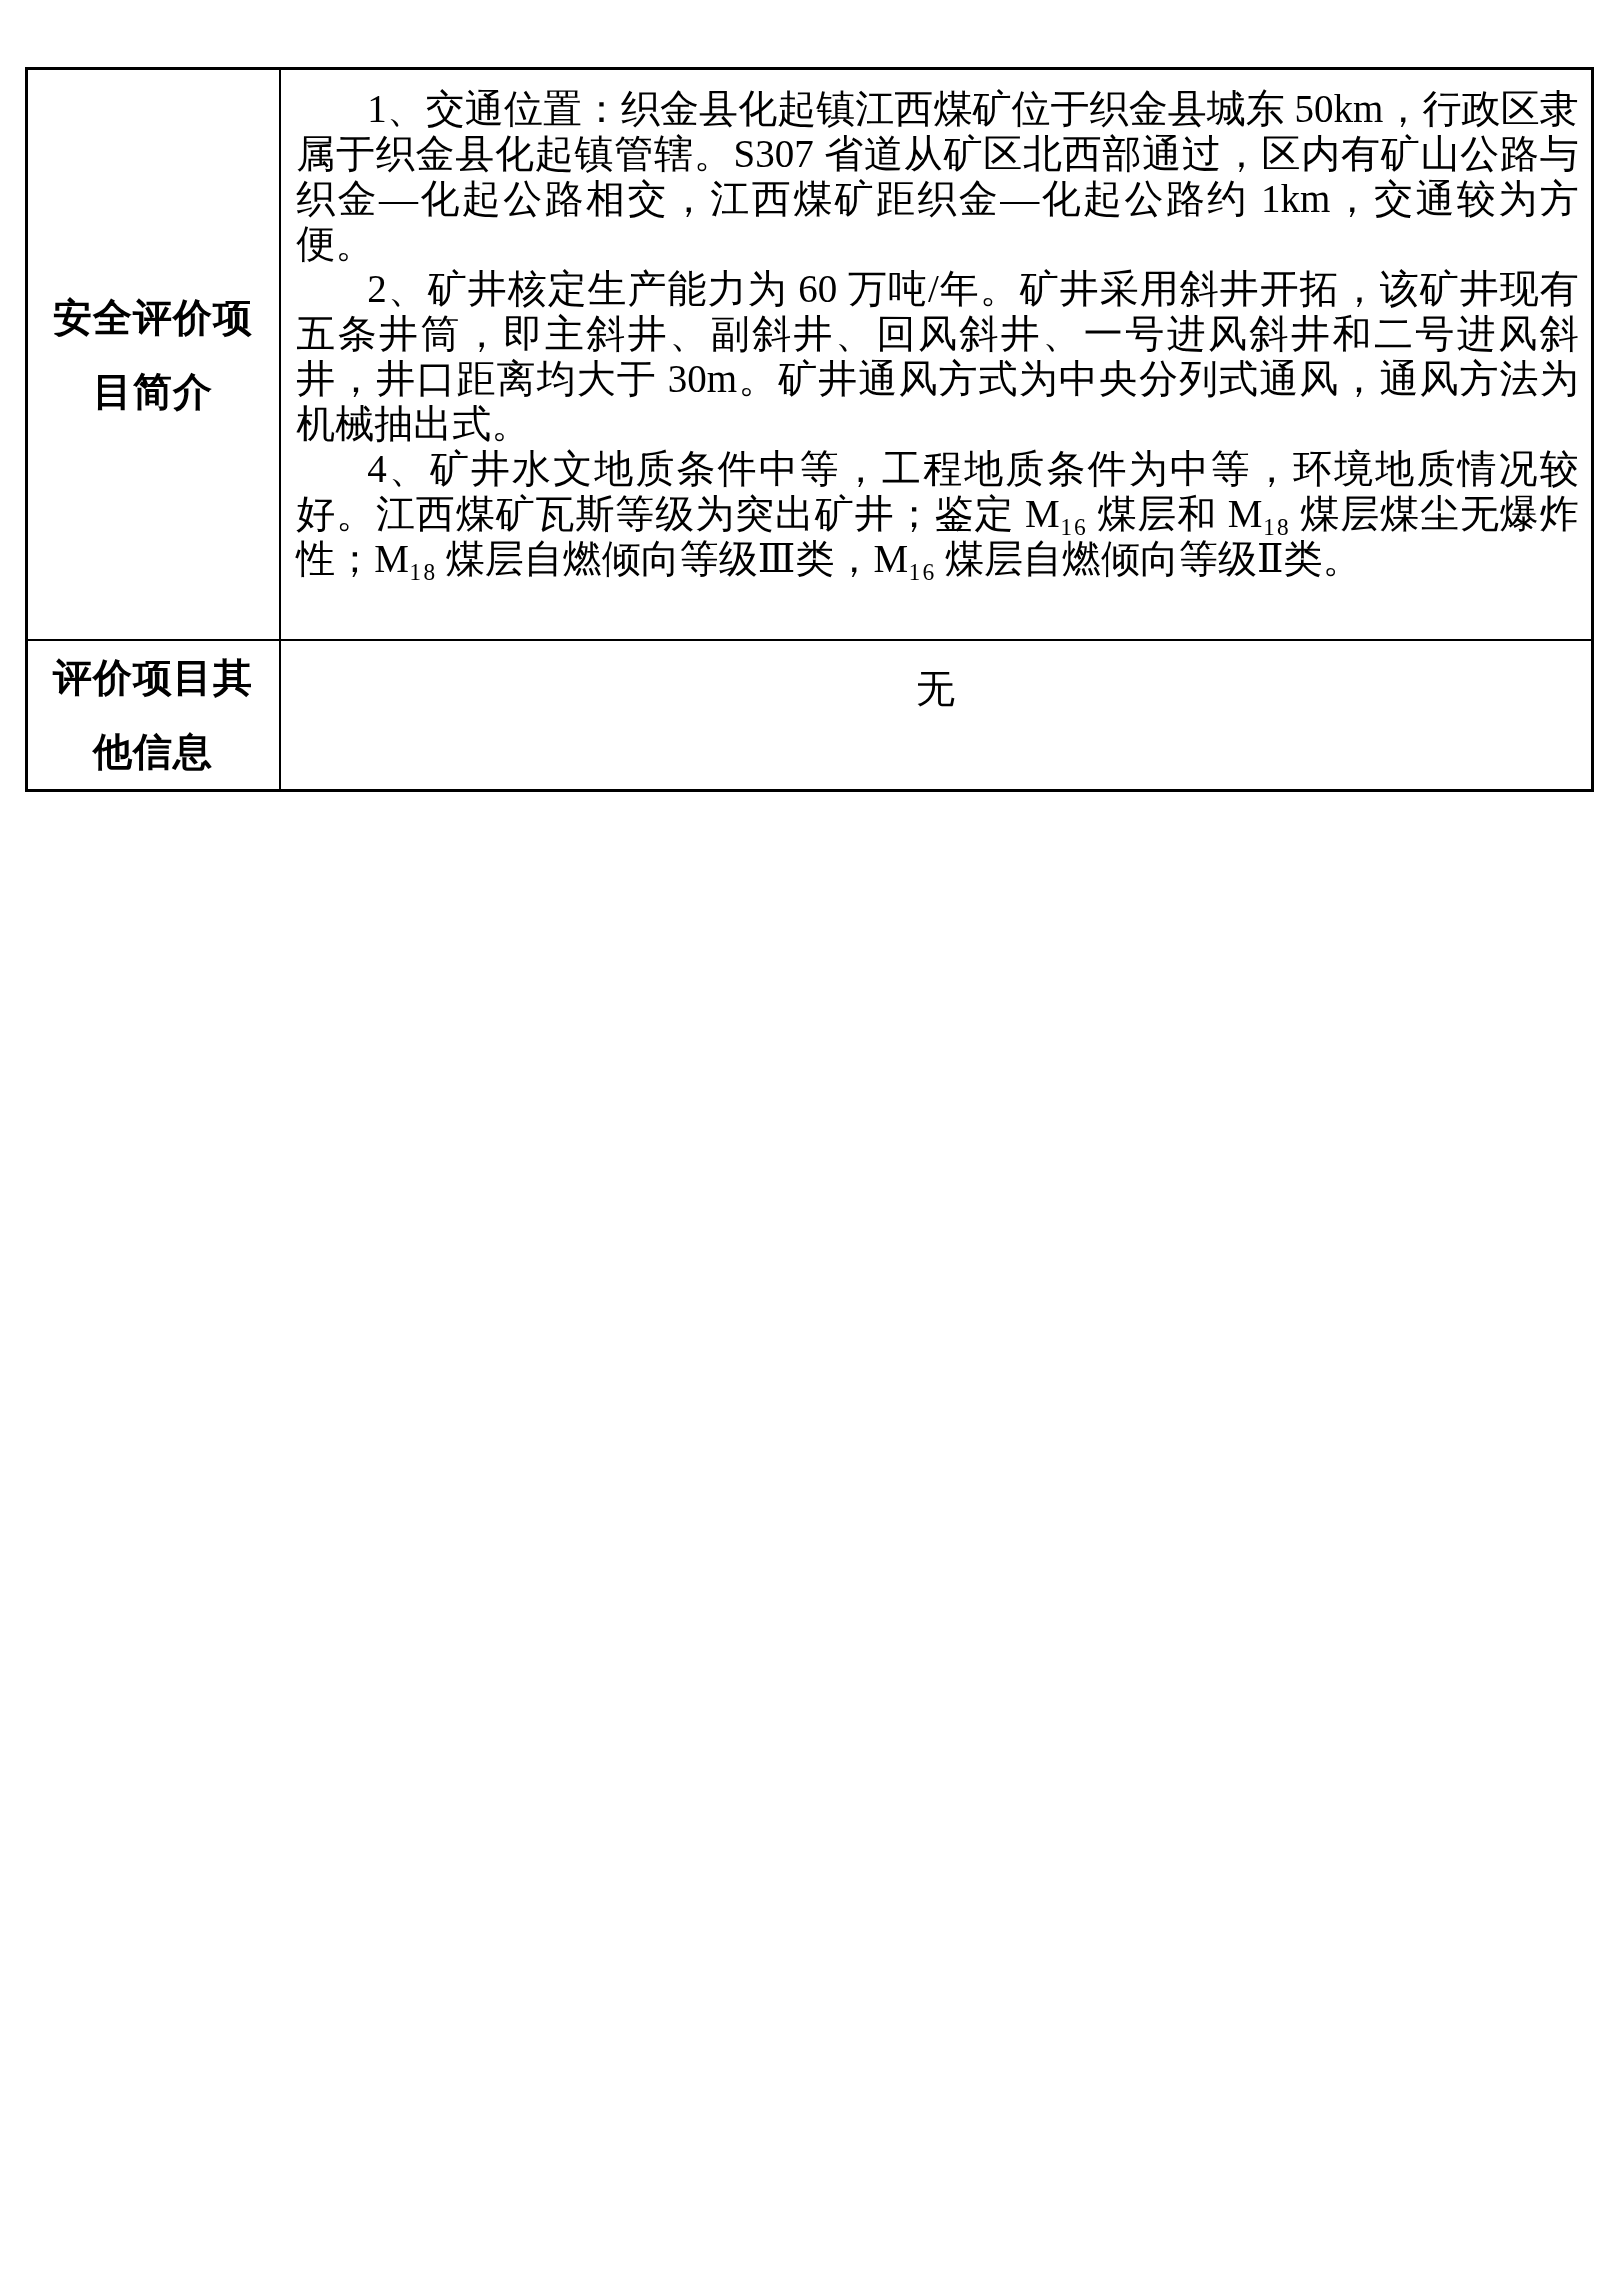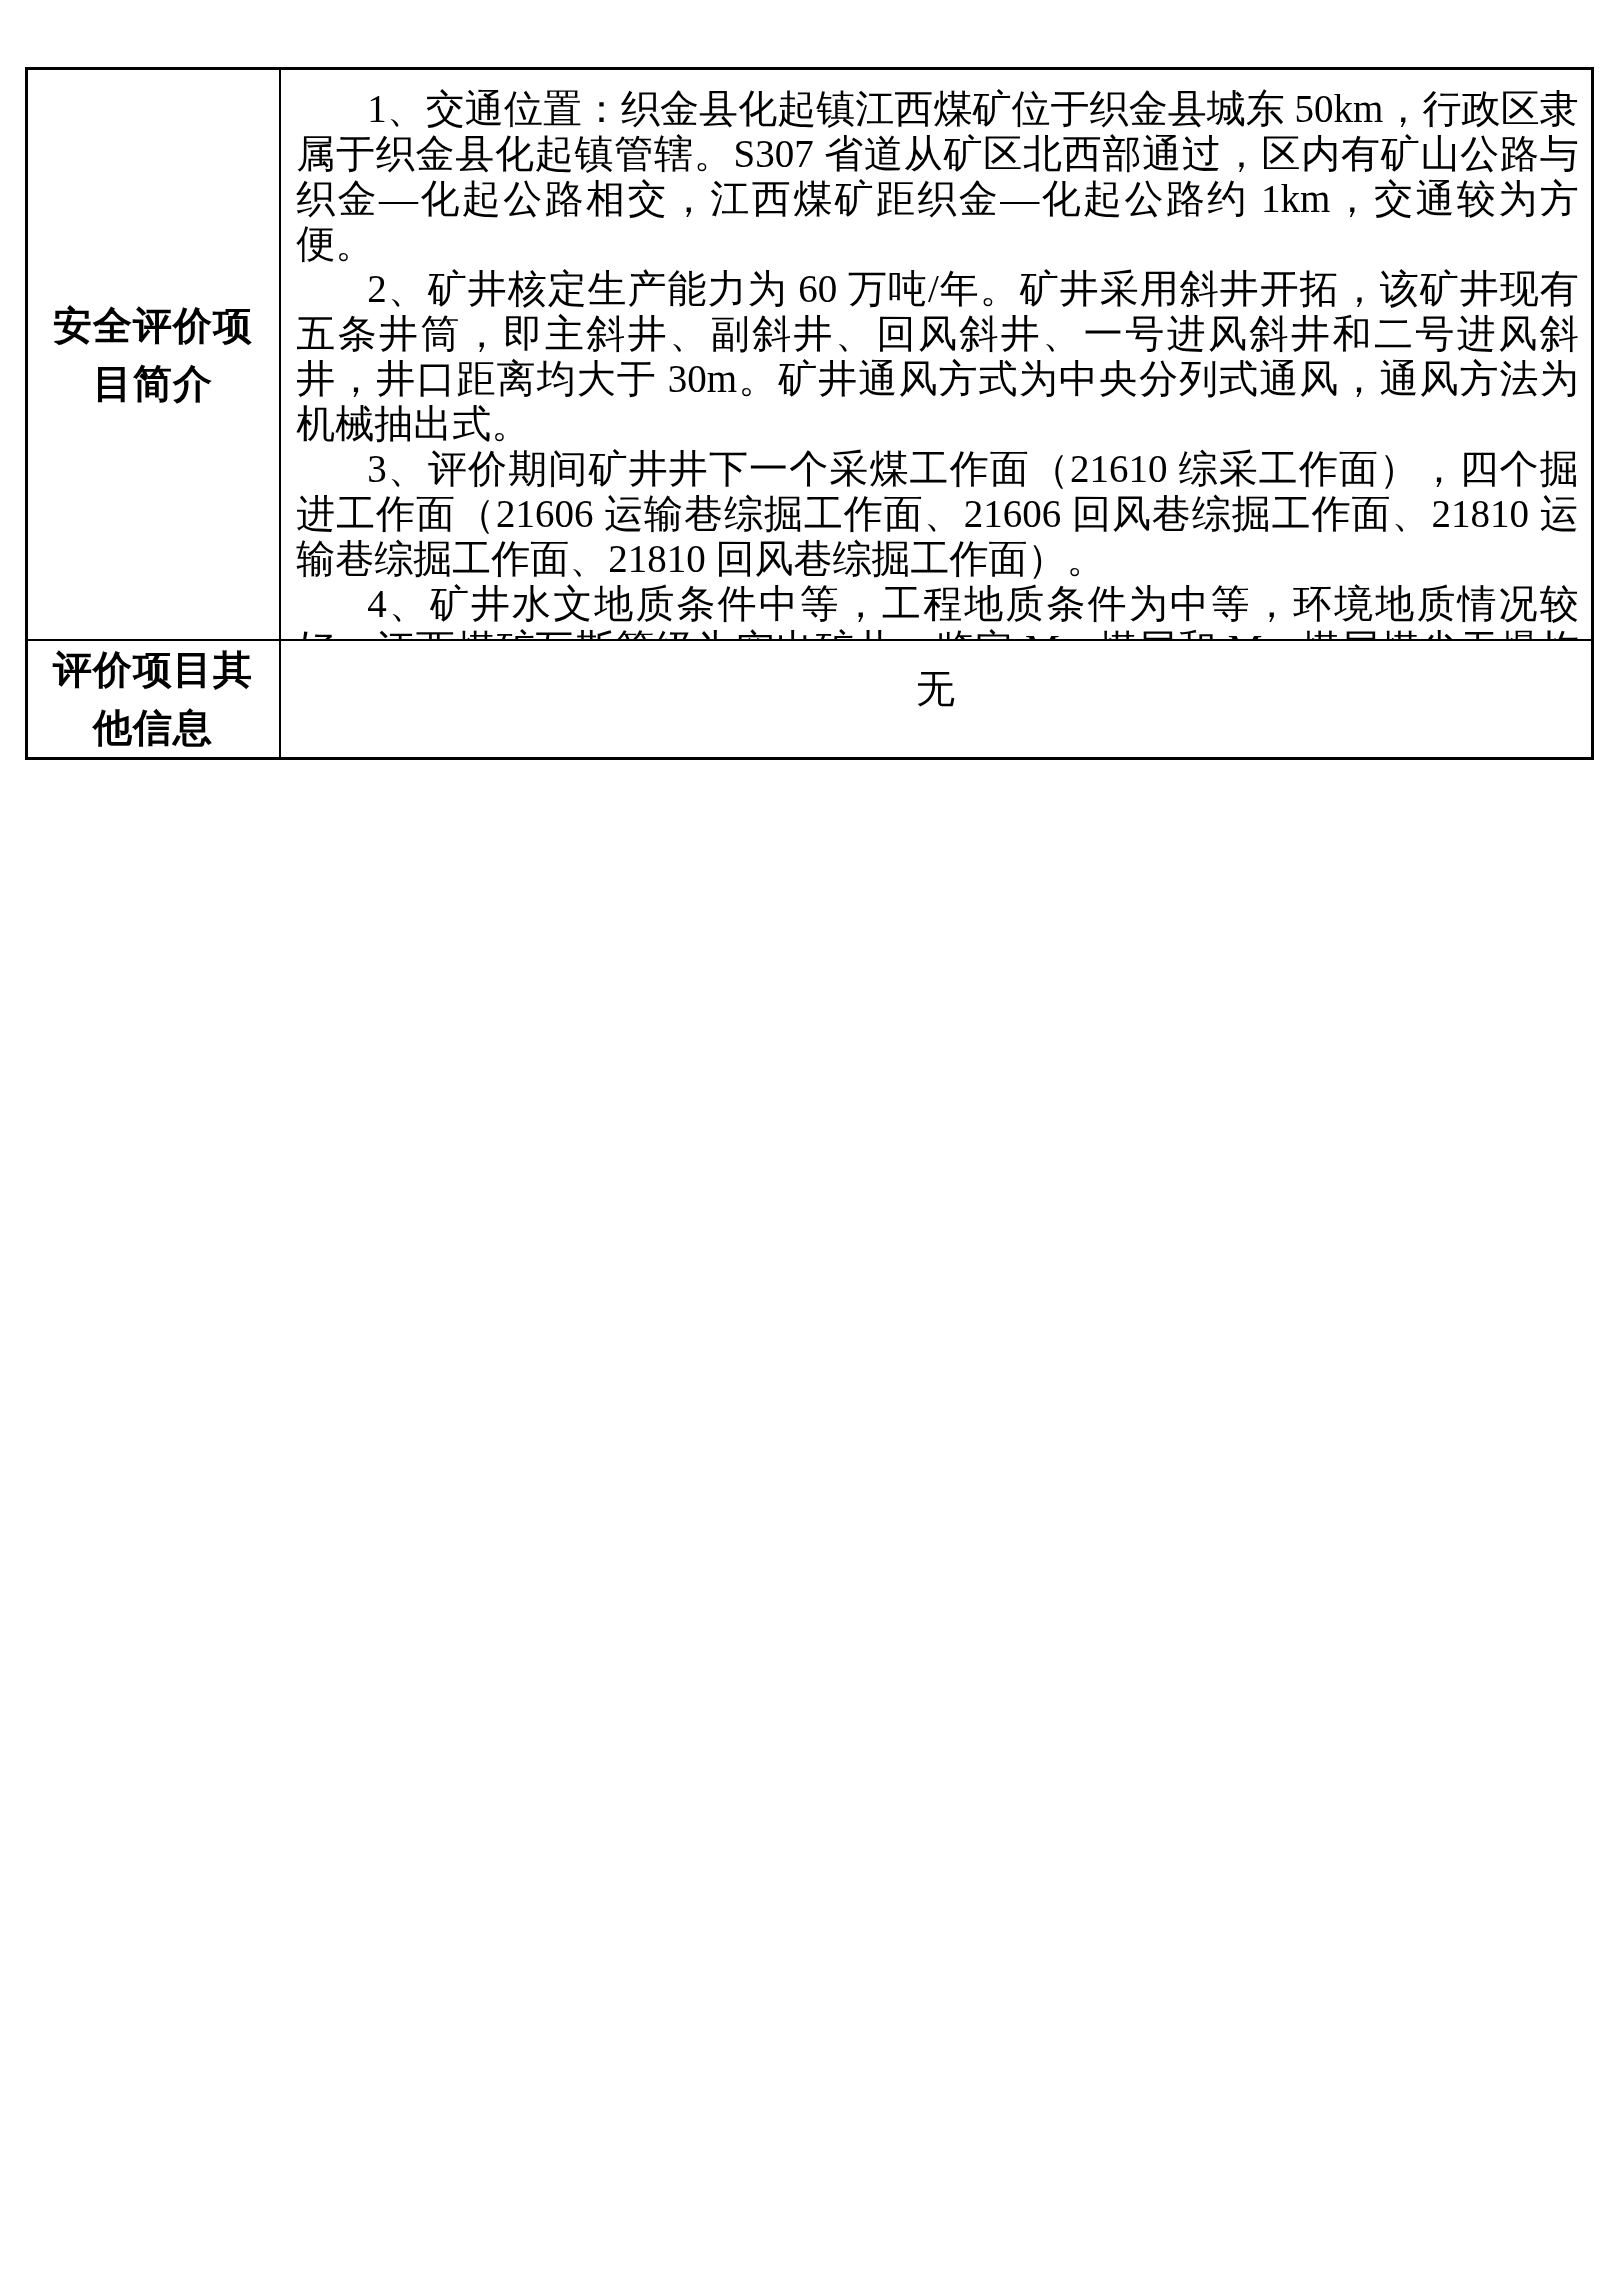--- a/index.html
+++ b/index.html
@@ -46,21 +46,21 @@
     display: flex;
     align-items: center;
     justify-content: center;
     text-align: center;
   }
   .label-text {
     display: inline-block;
     width: 208px;
     font-weight: bold;
     font-size: 39px;
-    line-height: 58px;
+    line-height: 74px;
     letter-spacing: 1px;
   }
   .body-cell {
     flex: 1;
     height: 569px;
     padding: 15.7px 11.8px 11.8px 15.7px;
     overflow: hidden;
   }
   .body-cell p {
     margin: 0;
@@ -86,21 +86,20 @@
 <div class="page">
   <div class="doc-table">
 
     <div class="trow">
       <div class="cell label-cell">
         <span class="label-text">安全评价项目简介</span>
       </div>
       <div class="cell body-cell">
         <p>1、交通位置：织金县化起镇江西煤矿位于织金县城东 50km，行政区隶属于织金县化起镇管辖。S307 省道从矿区北西部通过，区内有矿山公路与织金—化起公路相交，江西煤矿距织金—化起公路约 1km，交通较为方便。</p>
         <p>2、矿井核定生产能力为 60 万吨/年。矿井采用斜井开拓，该矿井现有五条井筒，即主斜井、副斜井、回风斜井、一号进风斜井和二号进风斜井，井口距离均大于 30m。矿井通风方式为中央分列式通风，通风方法为机械抽出式。</p>
-        <p>3、评价期间矿井井下一个采煤工作面（21610 综采工作面），四个掘进工作面（21606 运输巷综掘工作面、21606 回风巷综掘工作面、21810 运输巷综掘工作面、21810 回风巷综掘工作面）。</p>
         <p>4、矿井水文地质条件中等，工程地质条件为中等，环境地质情况较好。江西煤矿瓦斯等级为突出矿井；鉴定 M₁₆ 煤层和 M₁₈ 煤层煤尘无爆炸性；M₁₈ 煤层自燃倾向等级Ⅲ类，M₁₆ 煤层自燃倾向等级Ⅱ类。</p>
       </div>
     </div>
 
     <div class="trow row-divider">
       <div class="cell label-cell">
         <span class="label-text">评价项目其他信息</span>
       </div>
       <div class="cell none-cell">
         <span class="none-text">无</span>

